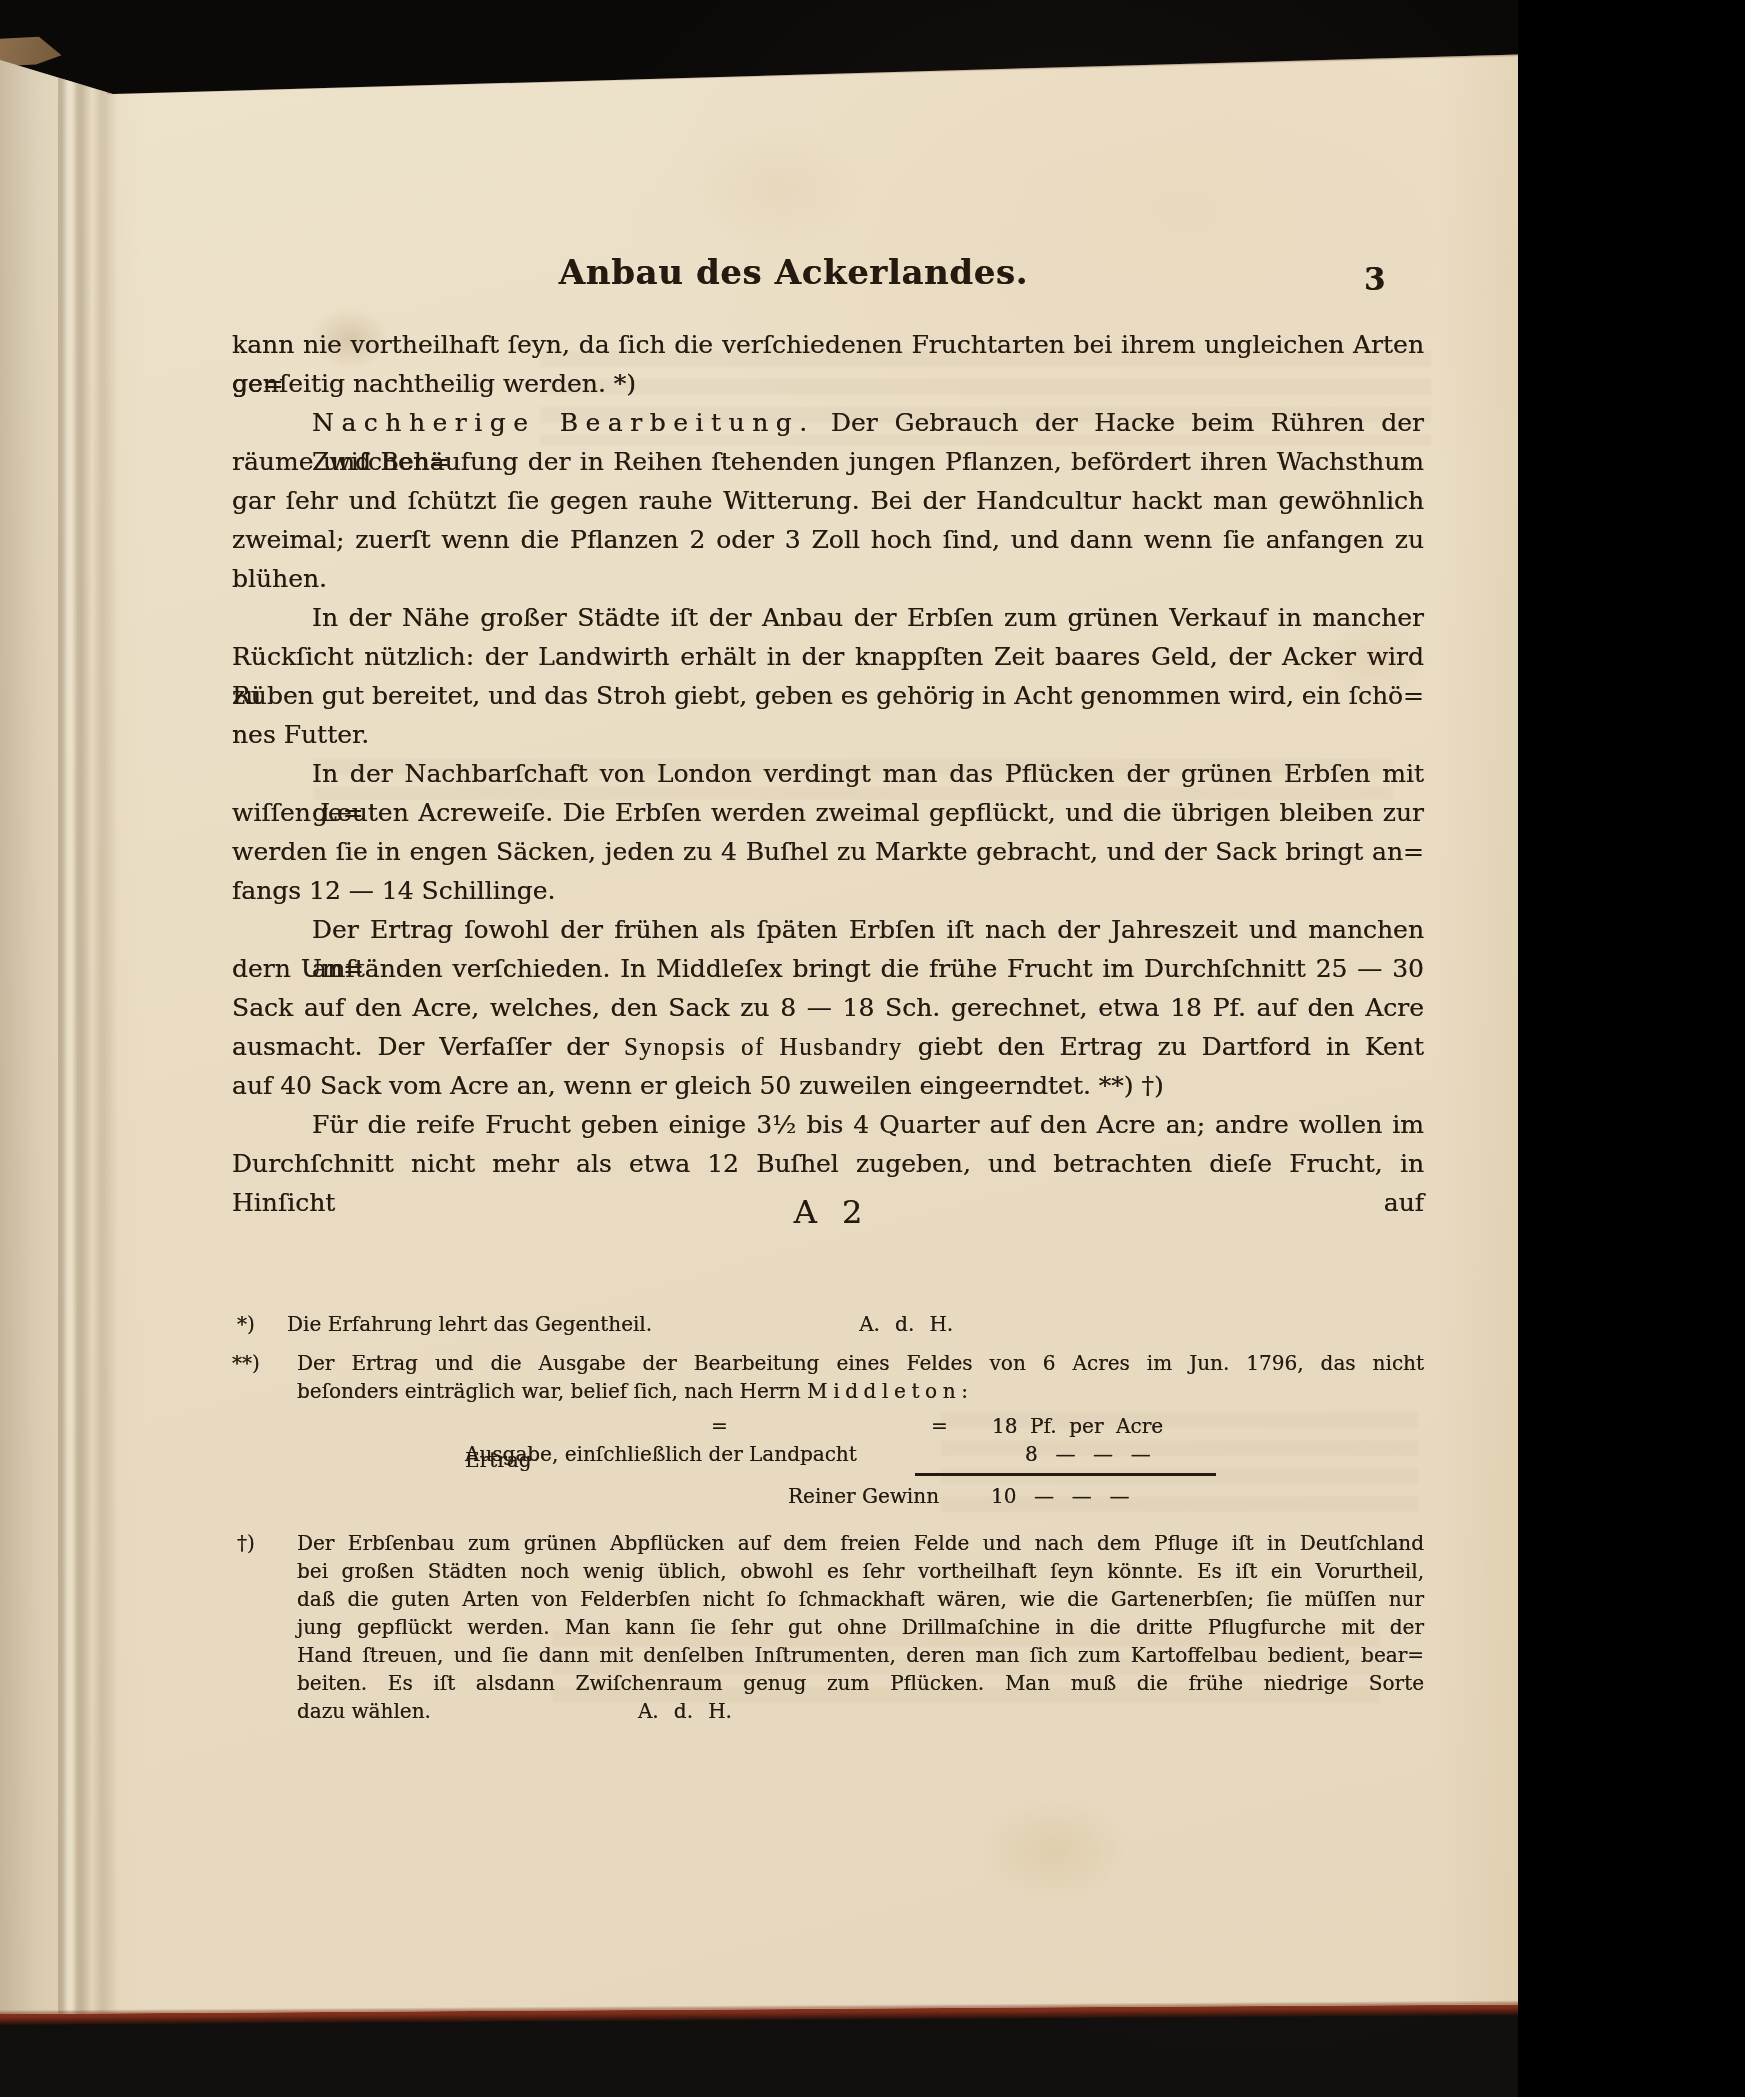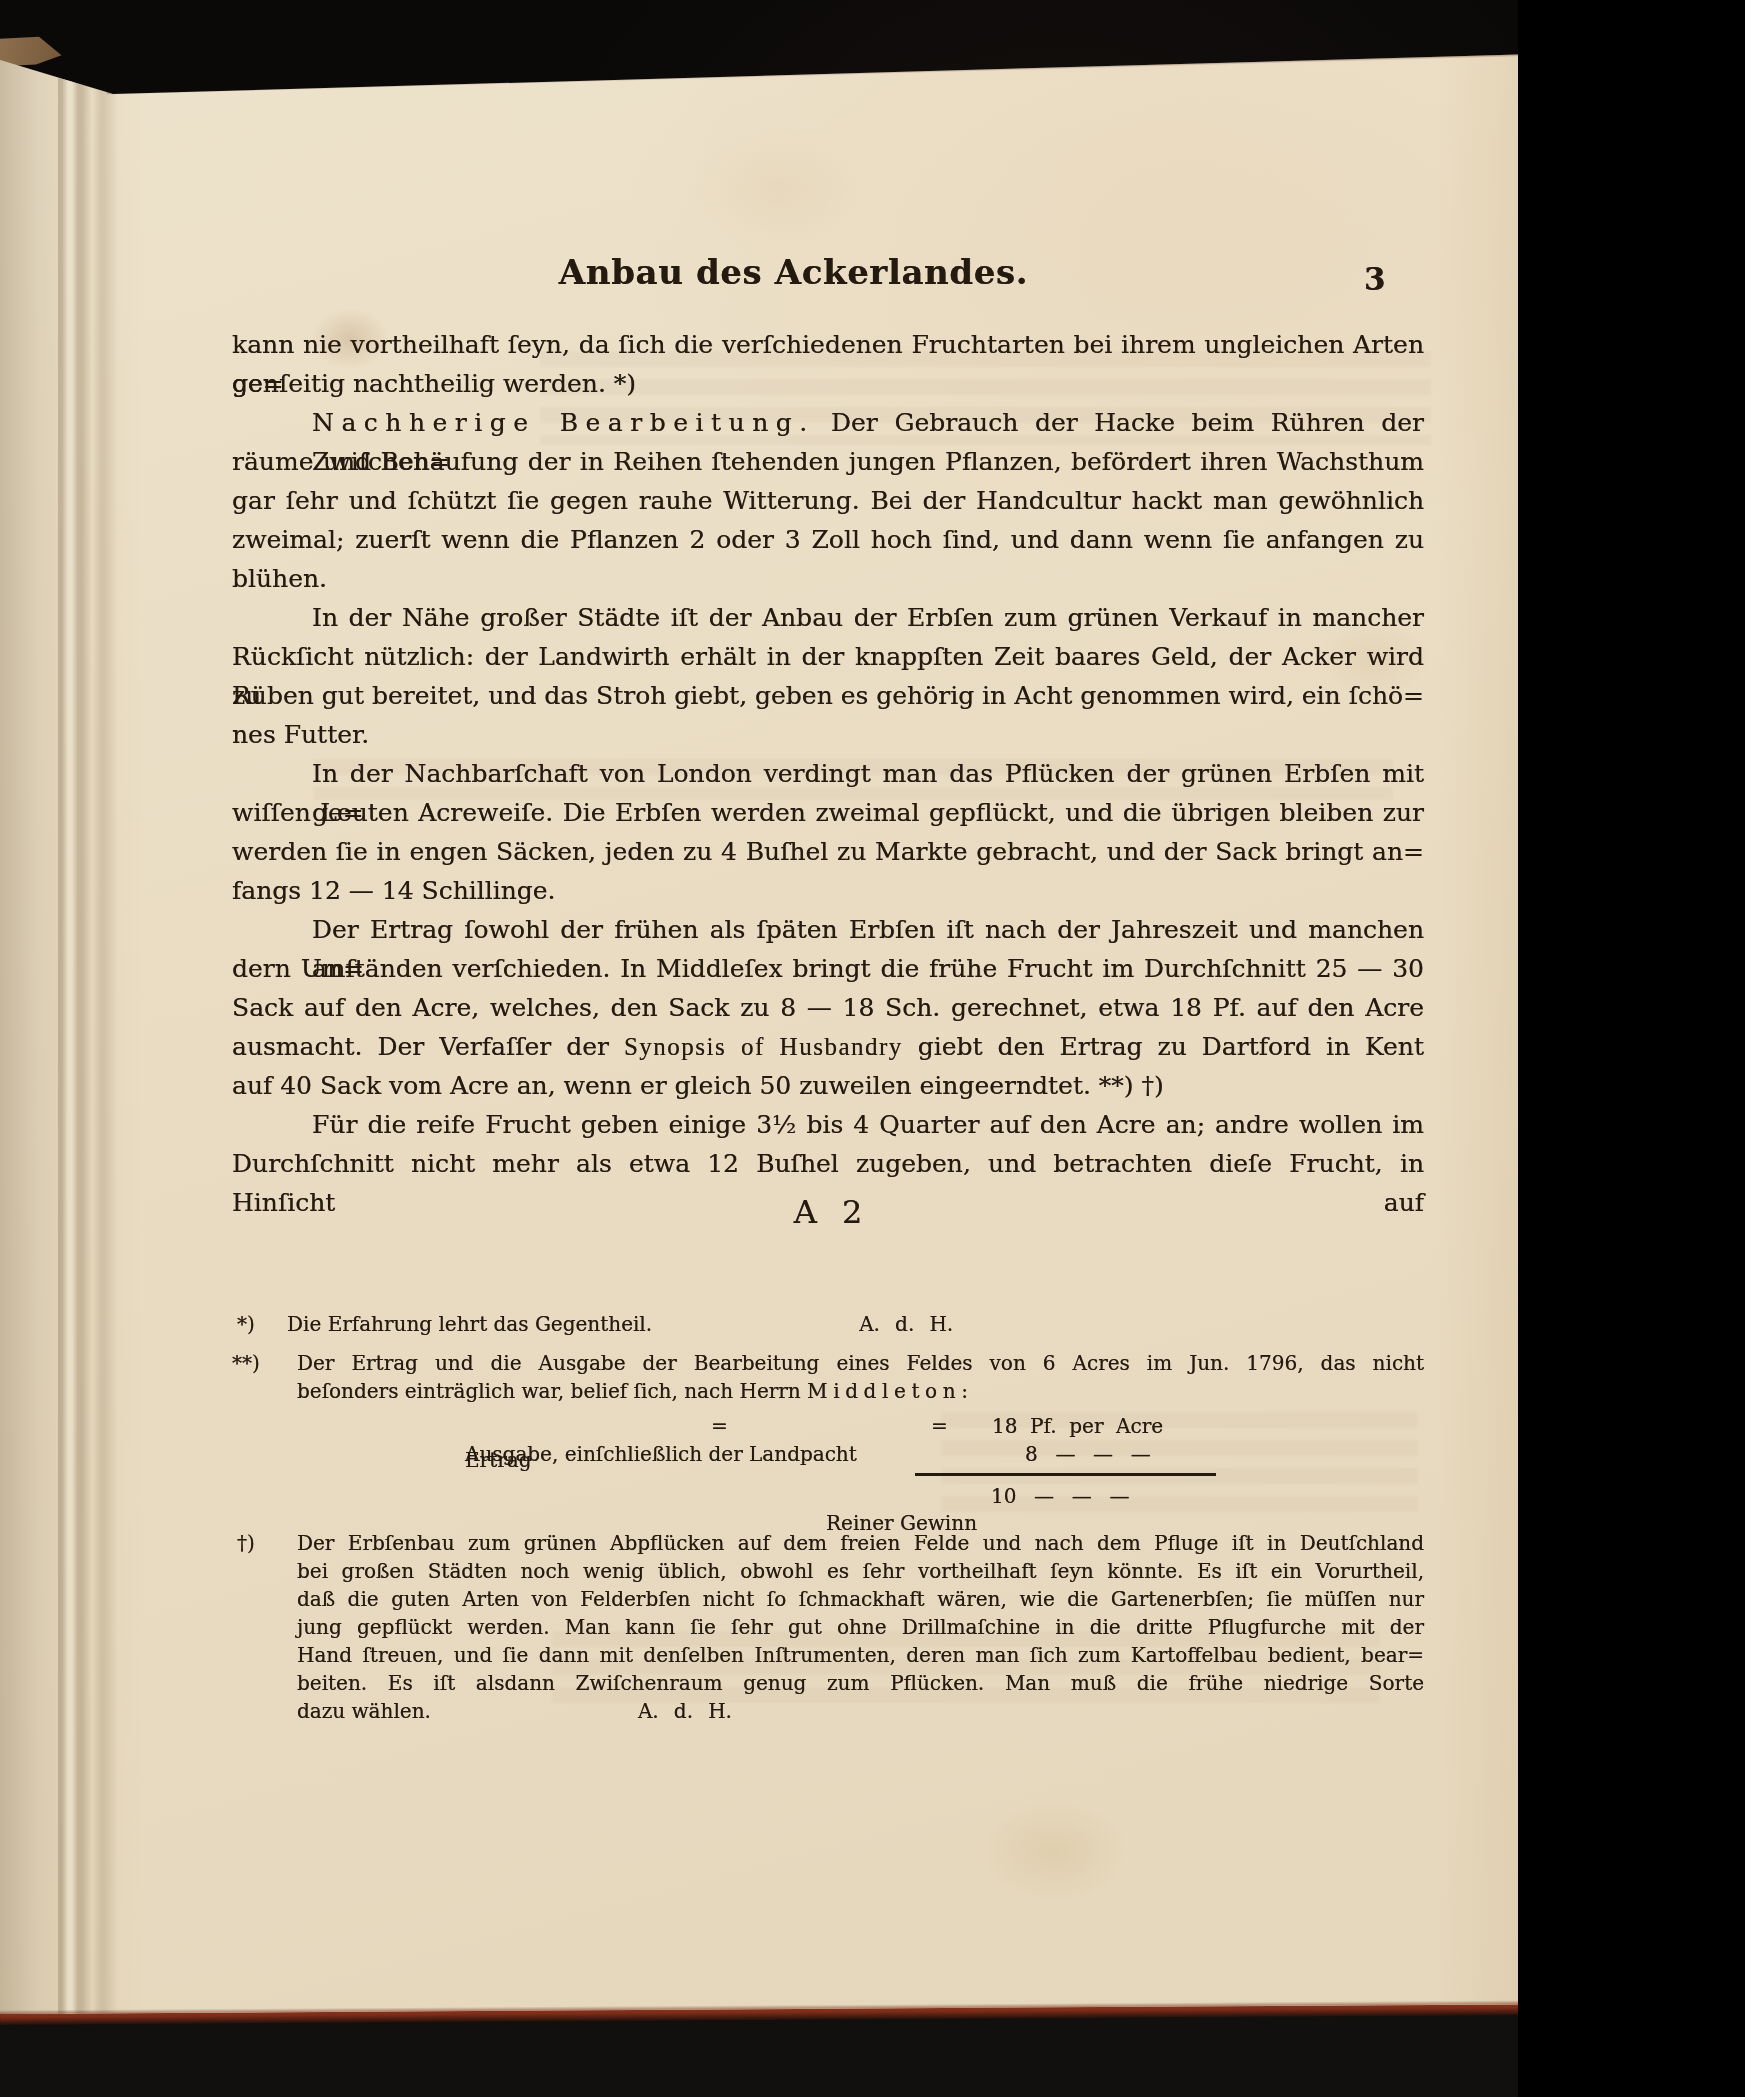--- a/index.html
+++ b/index.html
@@ -106,21 +106,21 @@
   .fnmark{position:absolute;left:5px;top:0;line-height:28px;}
   .fn2 .fnmark{left:0;}
   .attr{margin-left:207px;word-spacing:8.8px;}
   .spaced2{letter-spacing:.28em;}
   
   .ftable{margin-top:6.3px;}
   .trow{position:relative;height:28px;line-height:28px;}
   .trow span{position:absolute;top:0;}
   .t-l1{left:168px;margin-top:34px;} .t-f1{left:414px;} .t-f2{left:634px;} .t-v1{left:695px;word-spacing:6.3px;}
   .t-l2{left:168px;} .t-v2{left:728px;word-spacing:11.3px;}
-  .t-l3{left:529px;margin-top:27px;} .t-v3{left:694px;word-spacing:11.3px;}
+  .t-l3{left:491px;} .t-v3{left:694px;word-spacing:11.3px;}
   .trule{margin:5px 0 6.3px 618px;width:301px;height:3.1px;background:#241a10;}
 </style>
 </head>
 <body>
 
 <div class="scene">
   <div class="board"></div>
   <div class="fragment"></div>
   <div class="bottom-stack"></div>
 

